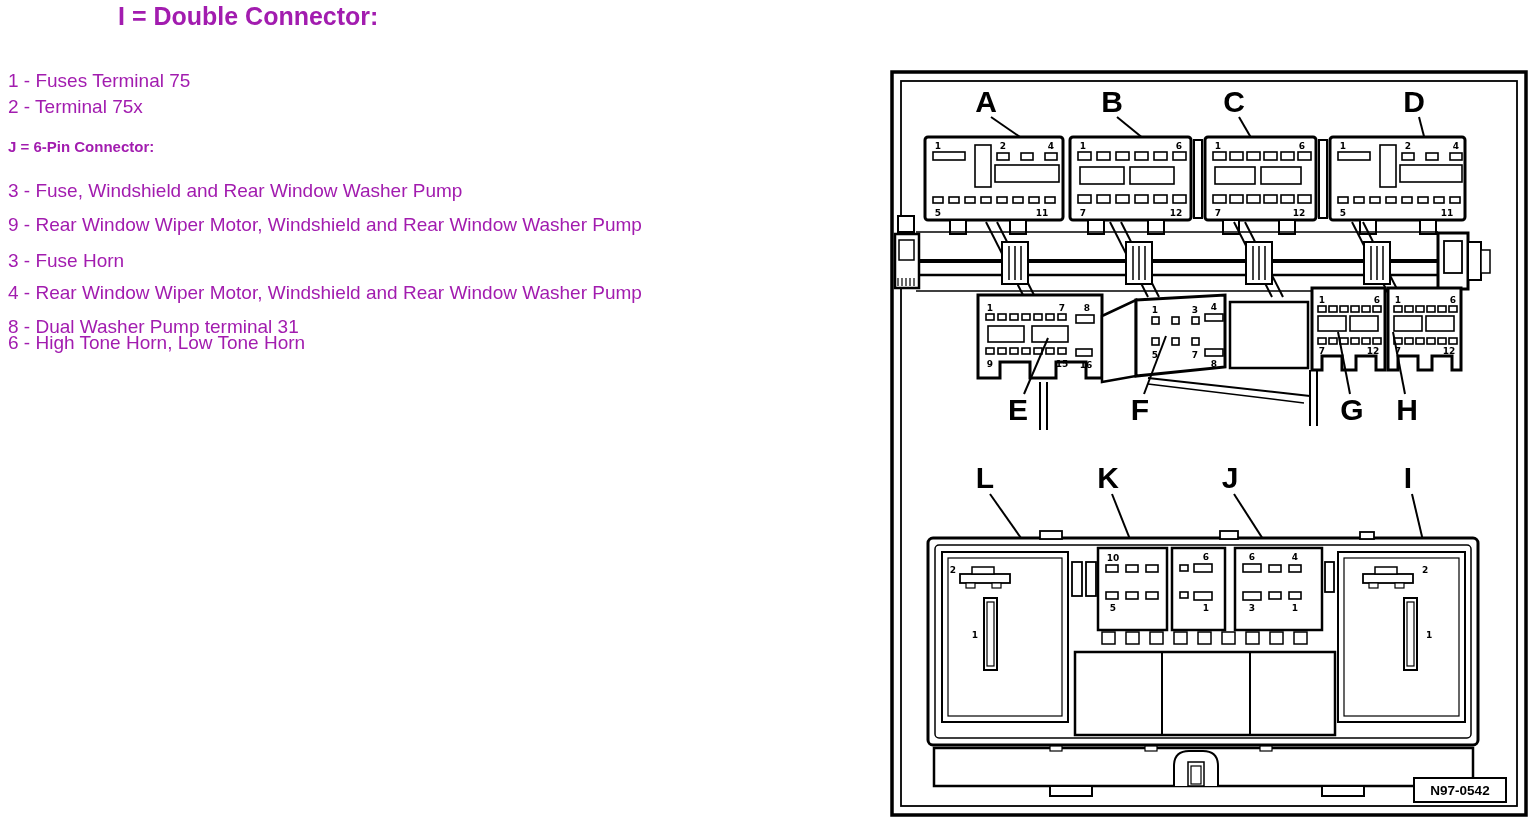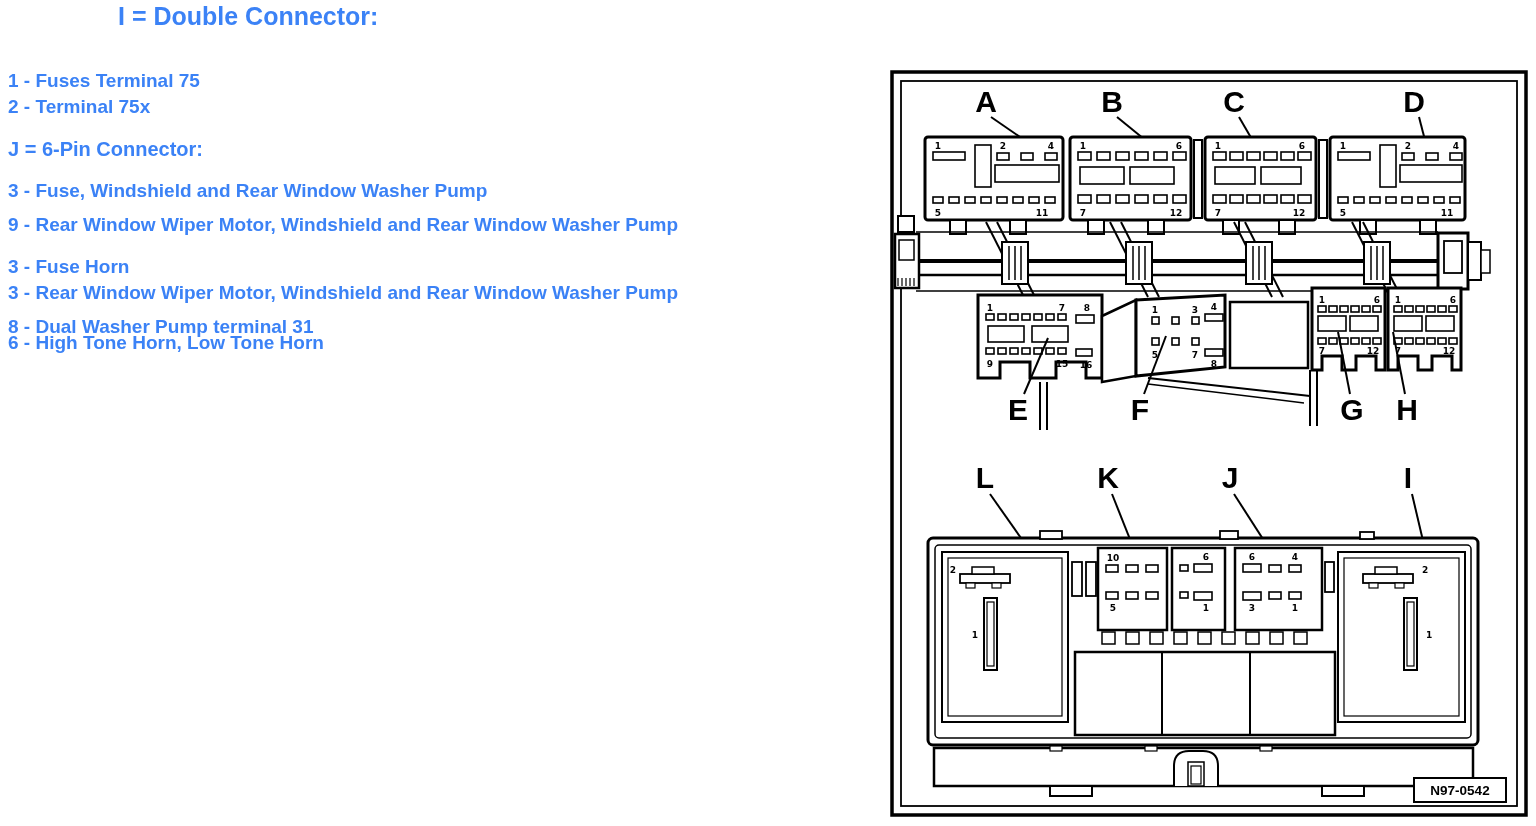--- a/index.html
+++ b/index.html
@@ -1,20 +1,20 @@
 <!DOCTYPE html>
 <html><head>
 <meta charset="utf-8">
 <style>
   html,body{margin:0;padding:0;background:#fff;}
   #page{position:relative;width:1532px;height:826px;background:#ffffff;overflow:hidden;
-        font-family:"Liberation Sans",sans-serif;color:#3b82f6;}
+        font-family:"Liberation Sans",sans-serif;color:#a21caf;}
   .legend-header{position:absolute;left:118px;top:2px;font-weight:bold;font-size:25px;white-space:nowrap;}
-  .legend-item{position:absolute;left:8px;font-weight:bold;font-size:19px;white-space:nowrap;}
-  .legend-subheader{position:absolute;left:8px;font-weight:bold;font-size:20px;white-space:nowrap;}
+  .legend-item{position:absolute;left:8px;font-weight:normal;font-size:19px;white-space:nowrap;}
+  .legend-subheader{position:absolute;left:8px;font-weight:bold;font-size:15px;white-space:nowrap;}
   #diagram-svg{position:absolute;left:890px;top:70px;}
   .s3{fill:#fff;stroke:#000;stroke-width:3;}
   .s25{fill:#fff;stroke:#000;stroke-width:2.5;}
   .s2{fill:#fff;stroke:#000;stroke-width:2;}
   .s18{fill:#fff;stroke:#000;stroke-width:1.8;}
   .s15{fill:#fff;stroke:#000;stroke-width:1.5;}
   .s12{fill:#fff;stroke:#000;stroke-width:1.2;}
   .l4{stroke:#000;stroke-width:4;fill:none;}
   .l3{stroke:#000;stroke-width:3;fill:none;}
   .l25{stroke:#000;stroke-width:2.5;fill:none;}
@@ -33,22 +33,22 @@
 
 <div id="page">
 
   <div>
     <div class="legend-header">I = Double Connector:</div>
     <div class="legend-item" style="top:70px">1 - Fuses Terminal 75</div>
     <div class="legend-item" style="top:96px">2 - Terminal 75x</div>
     <div class="legend-subheader" style="top:138px">J = 6-Pin Connector:</div>
     <div class="legend-item" style="top:180px">3 - Fuse, Windshield and Rear Window Washer Pump</div>
     <div class="legend-item" style="top:214px">9 - Rear Window Wiper Motor, Windshield and Rear Window Washer Pump</div>
-    <div class="legend-item" style="top:256px">3 - Fuse Horn</div>
-    <div class="legend-item" style="top:282px">3 - Rear Window Wiper Motor, Windshield and Rear Window Washer Pump</div>
+    <div class="legend-item" style="top:250px">3 - Fuse Horn</div>
+    <div class="legend-item" style="top:282px">4 - Rear Window Wiper Motor, Windshield and Rear Window Washer Pump</div>
     <div class="legend-item" style="top:316px">8 - Dual Washer Pump terminal 31</div>
     <div class="legend-item" style="top:332px">6 - High Tone Horn, Low Tone Horn</div>
   </div>
 
   <svg id="diagram-svg" width="638" height="747" viewBox="0 0 638 747">
     <defs>
       <rect id="padA" width="12" height="7"></rect>
       <rect id="padB" width="13" height="8"></rect>
       <rect id="padC" width="10" height="6"></rect>
       <rect id="padS" width="8" height="6"></rect>

